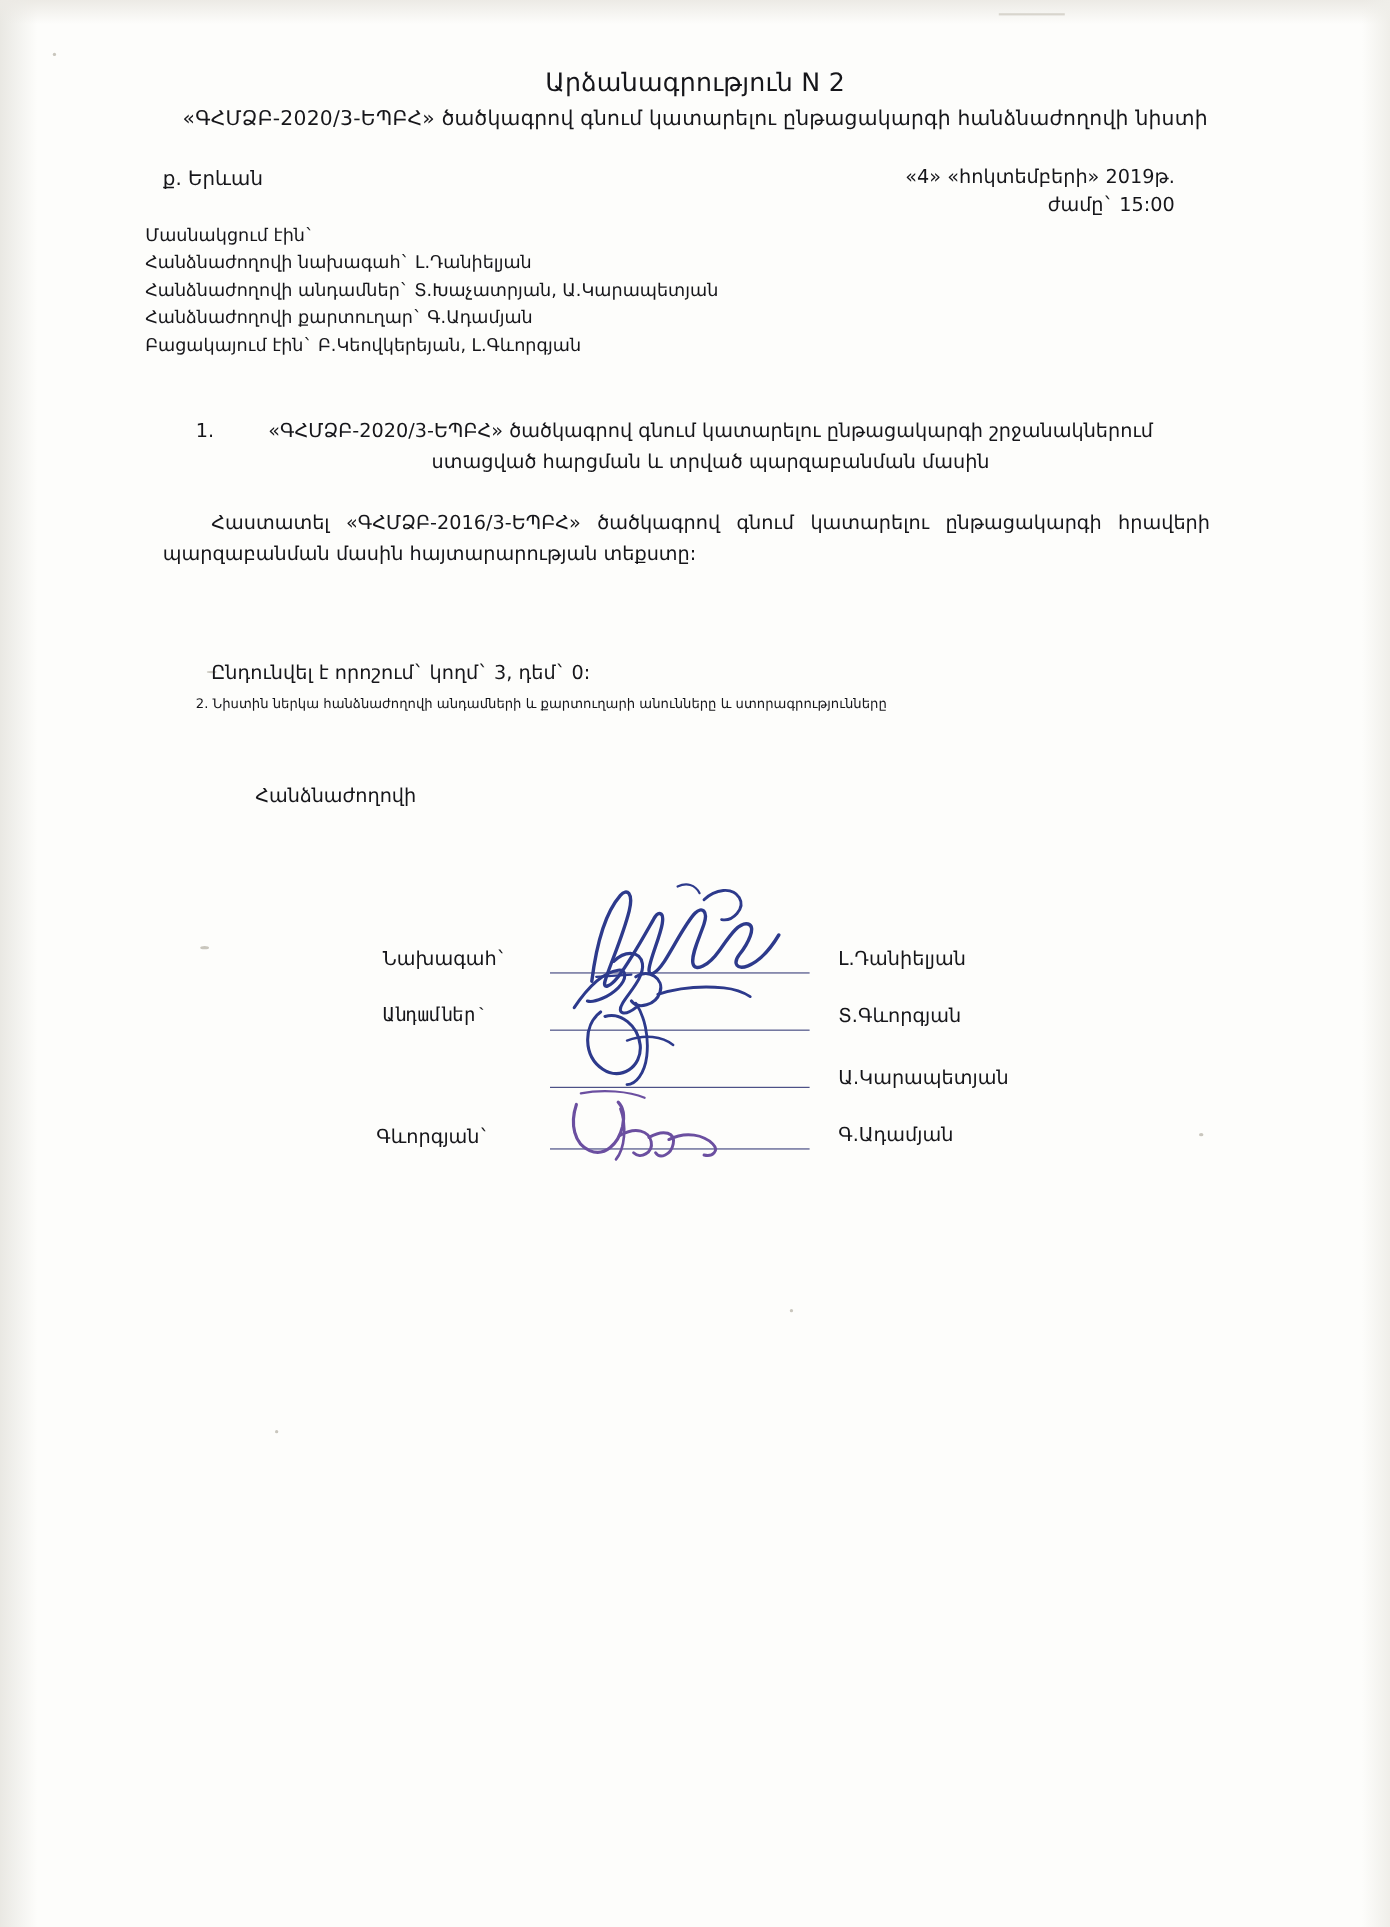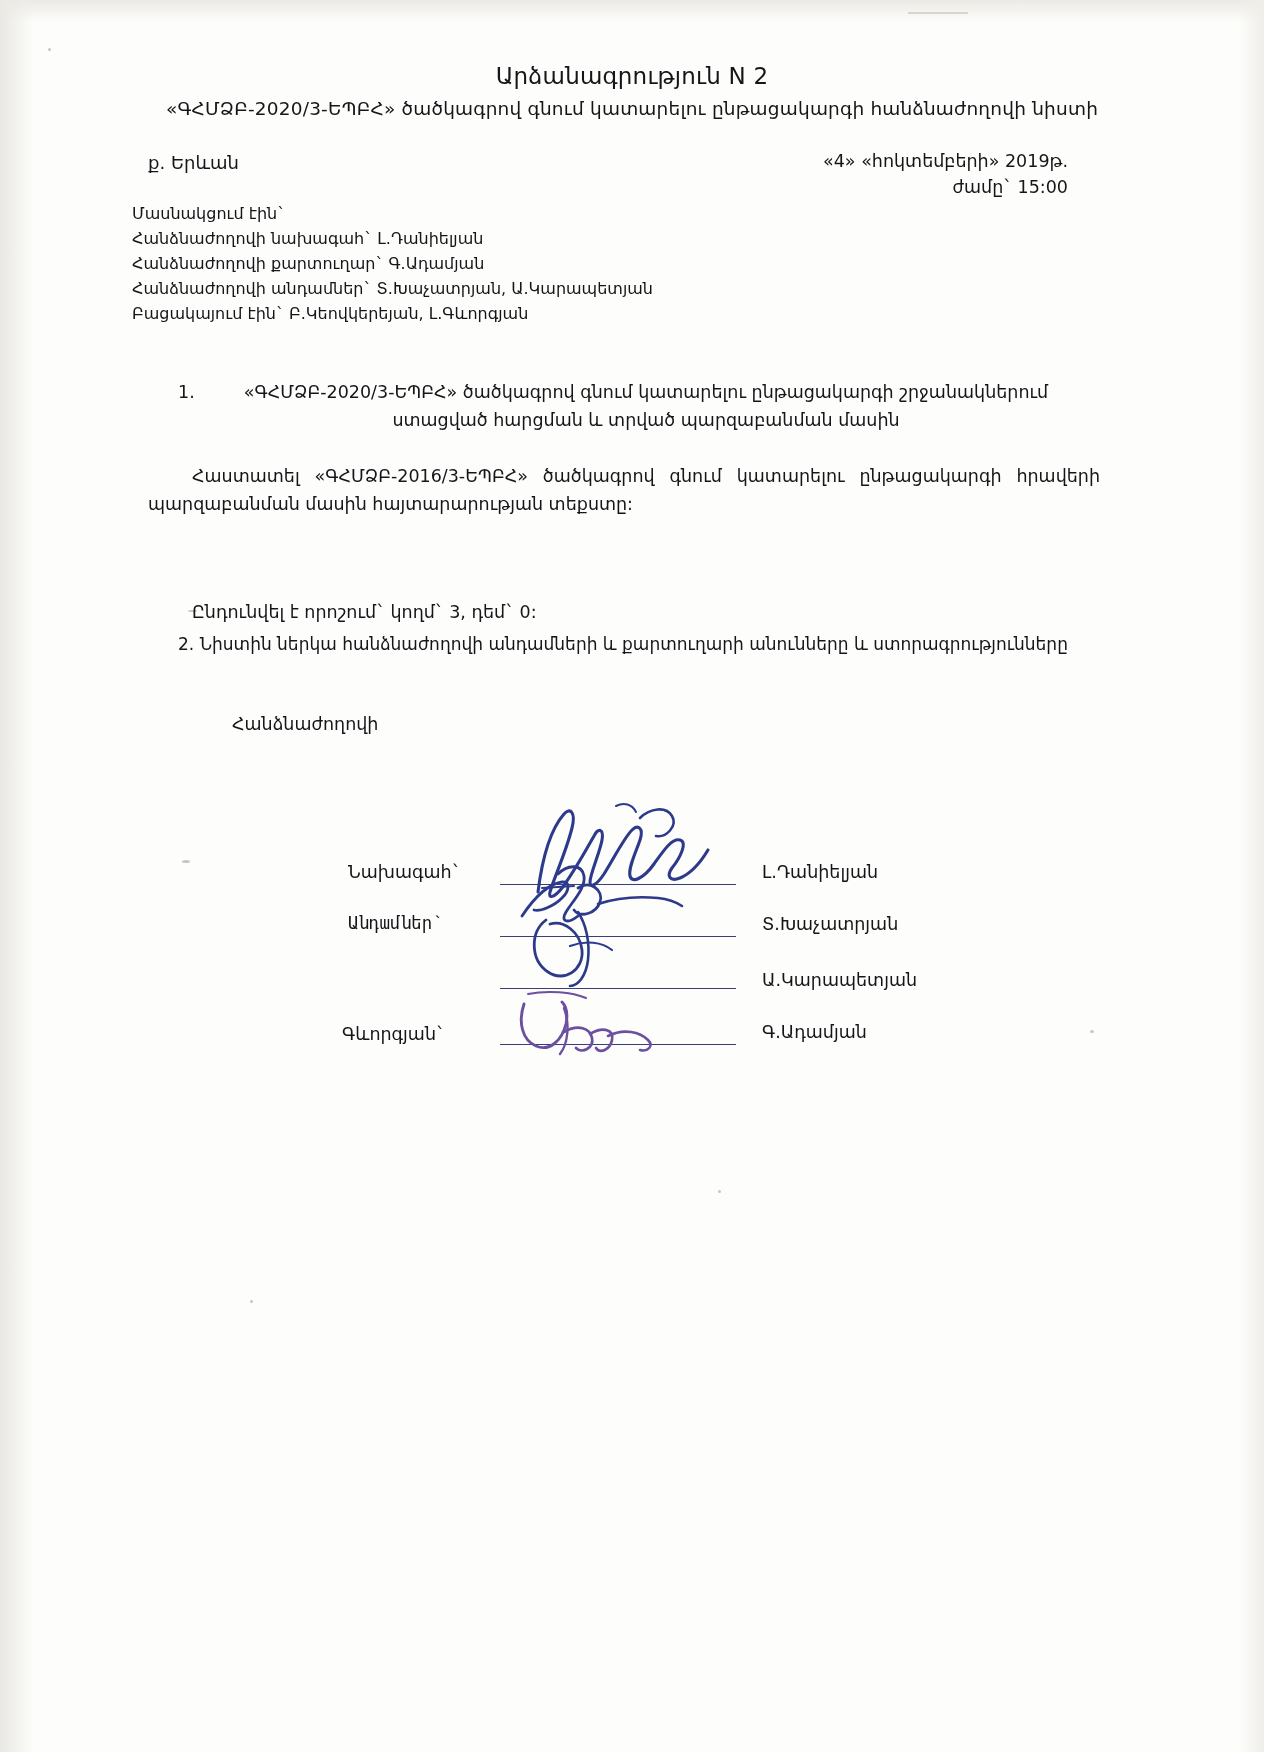--- a/index.html
+++ b/index.html
@@ -123,21 +123,21 @@
     top: 552px;
     font-size: 17.5px;
     margin-top: 48px;
   }
 
   .item2 {
     position: absolute;
     left: 178px;
     top: 632px;
     width: 900px;
-    font-size: 17px;
+    font-size: 12px;
   }
 
   .sig-heading {
     position: absolute;
     left: 232px;
     top: 712px;
     font-size: 17.5px;
   }
 
   .sig-row {
@@ -189,22 +189,22 @@
     <div class="place">ք. Երևան</div>
 
     <div class="date-block">
       <div>«4» «հոկտեմբերի» 2019թ.</div>
       <div>ժամը` 15:00</div>
     </div>
 
     <div class="attend">
       <div>Մասնակցում էին`</div>
       <div>Հանձնաժողովի նախագահ` Լ.Դանիելյան</div>
+      <div>Հանձնաժողովի անդամներ` Տ.Խաչատրյան, Ա.Կարապետյան</div>
       <div>Հանձնաժողովի քարտուղար` Գ.Ադամյան</div>
-      <div>Հանձնաժողովի անդամներ` Տ.Խաչատրյան, Ա.Կարապետյան</div>
       <div>Բացակայում էին` Բ.Կեովկերեյան, Լ.Գևորգյան</div>
     </div>
 
     <div class="item1">
       <span class="num">1.</span>
       <div class="body">«ԳՀՄՁԲ-2020/3-ԵՊԲՀ» ծածկագրով գնում կատարելու ընթացակարգի շրջանակներում ստացված հարցման և տրված պարզաբանման մասին</div>
     </div>
 
     <div class="para">Հաստատել «ԳՀՄՁԲ-2016/3-ԵՊԲՀ» ծածկագրով գնում կատարելու ընթացակարգի հրավերի պարզաբանման մասին հայտարարության տեքստը:</div>
 
@@ -219,21 +219,21 @@
 
     <div class="sig-row">
       <span class="sig-label" style="left:348px; top:860px;">Նախագահ`</span>
       <span class="sig-line" style="left:500px; top:884px; width:236px;"></span>
       <span class="sig-name" style="left:762px; top:860px;">Լ.Դանիելյան</span>
     </div>
 
     <div class="sig-row">
       <span class="sig-label" style="left:348px; top:912px;font-family:Liberation Mono, monospace;">Անդամներ`</span>
       <span class="sig-line" style="left:500px; top:936px; width:236px;"></span>
-      <span class="sig-name" style="left:762px; top:912px;">Տ.Խաչատրյան</span>
+      <span class="sig-name" style="left:762px; top:912px;">Տ.Գևորգյան</span>
     </div>
 
     <div class="sig-row">
       <span class="sig-label" style="left:348px; top:970px;"></span>
       <span class="sig-line" style="left:500px; top:988px; width:236px;"></span>
       <span class="sig-name" style="left:762px; top:968px;">Ա.Կարապետյան</span>
     </div>
 
     <div class="sig-row">
       <span class="sig-label" style="left:342px; top:1022px;">Գևորգյան`</span>

